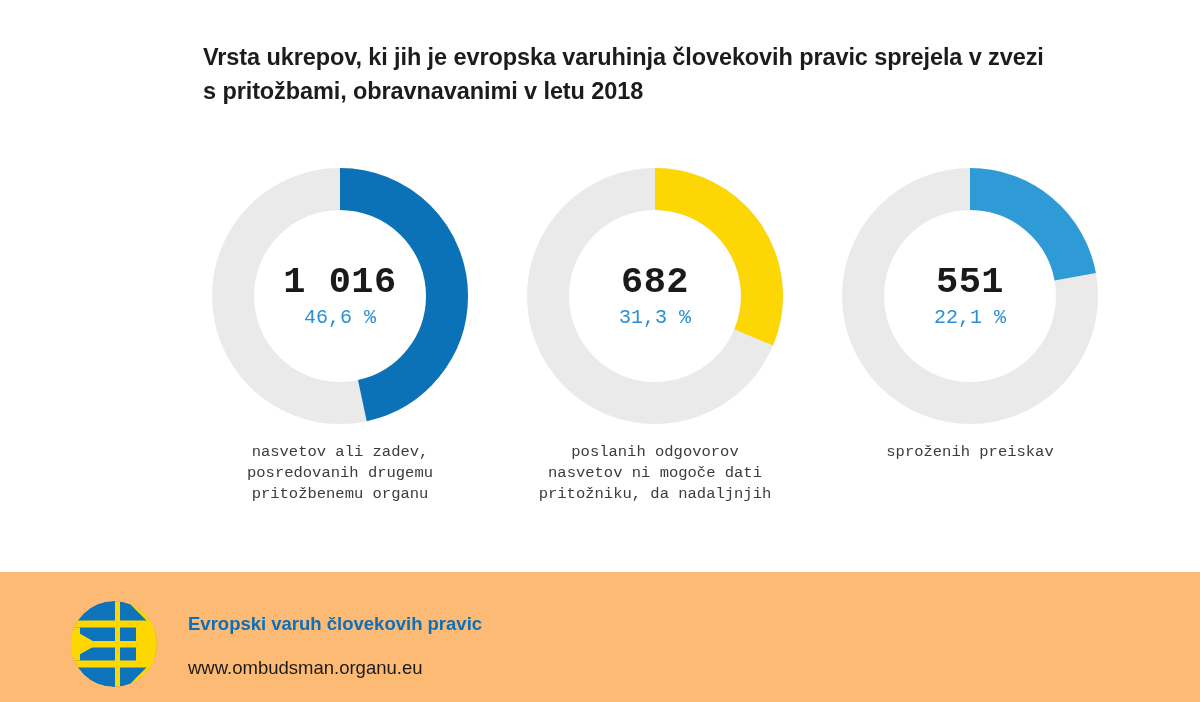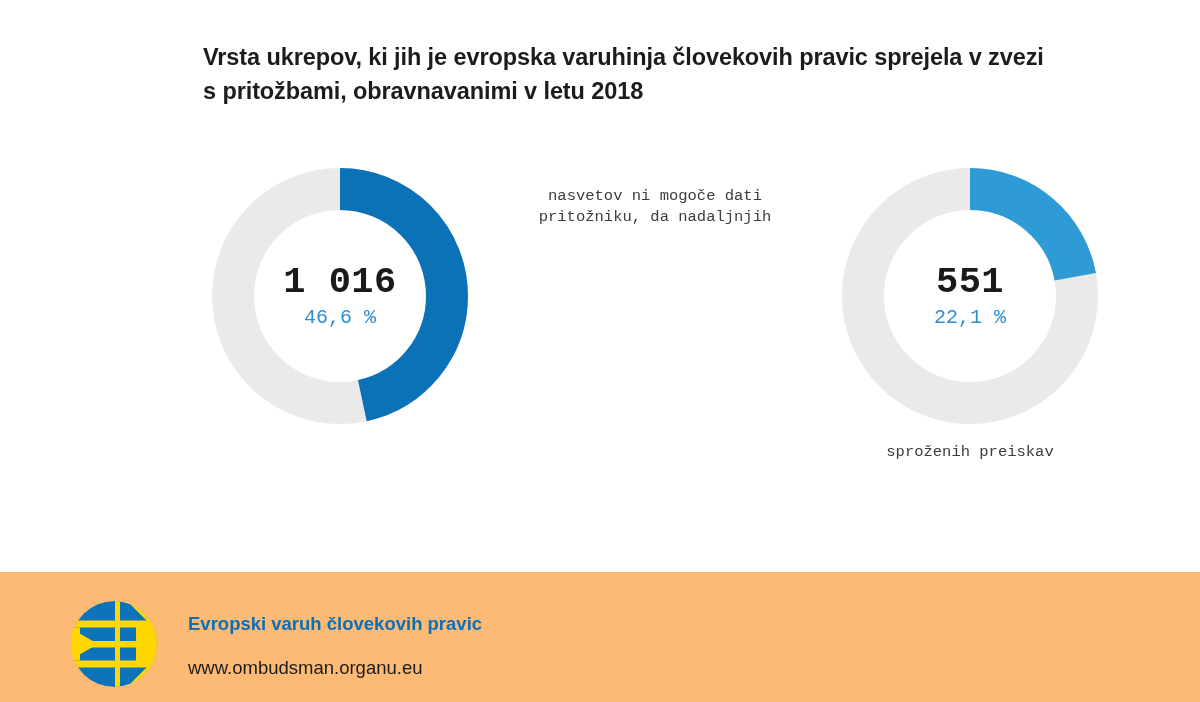--- a/index.html
+++ b/index.html
@@ -155,24 +155,40 @@
       <div class="donut-wrap">
         <svg viewBox="0 0 256 256">
           <circle cx="128" cy="128" r="107" fill="none" stroke="#eaeaea" stroke-width="42"></circle>
           <circle class="arc" id="arc1" cx="128" cy="128" r="107" fill="none" stroke="#0c72b8" stroke-width="42" transform="rotate(-90 128 128)" stroke-dasharray="313.29218578658856 359.00864208162716"></circle>
         </svg>
         <div class="donut-center">
           <div class="donut-value">1 016</div>
           <div class="donut-pct">46,6 %</div>
         </div>
       </div>
+      <div class="donut-caption">
+        <div>nasvetov ali zadev,</div>
+        <div>posredovanih drugemu</div>
+        <div>pritožbenemu organu</div>
+      </div>
     </div>
 
     <div class="donut-block b2">
+      <div class="donut-wrap">
+        <svg viewBox="0 0 256 256">
+          <circle cx="128" cy="128" r="107" fill="none" stroke="#eaeaea" stroke-width="42"></circle>
+          <circle class="arc" id="arc2" cx="128" cy="128" r="107" fill="none" stroke="#fcd703" stroke-width="42" transform="rotate(-90 128 128)" stroke-dasharray="210.43015912275152 461.8706687454642"></circle>
+        </svg>
+        <div class="donut-center">
+          <div class="donut-value">682</div>
+          <div class="donut-pct">31,3 %</div>
+        </div>
+      </div>
       <div class="donut-caption">
+        <div>poslanih odgovorov</div>
         <div>nasvetov ni mogoče dati</div>
         <div>pritožniku, da nadaljnjih</div>
       </div>
     </div>
 
     <div class="donut-block b3">
       <div class="donut-wrap">
         <svg viewBox="0 0 256 256">
           <circle cx="128" cy="128" r="107" fill="none" stroke="#eaeaea" stroke-width="42"></circle>
           <circle class="arc" id="arc3" cx="128" cy="128" r="107" fill="none" stroke="#2f9bd6" stroke-width="42" transform="rotate(-90 128 128)" stroke-dasharray="148.57848295887567 523.7223449093401"></circle>

